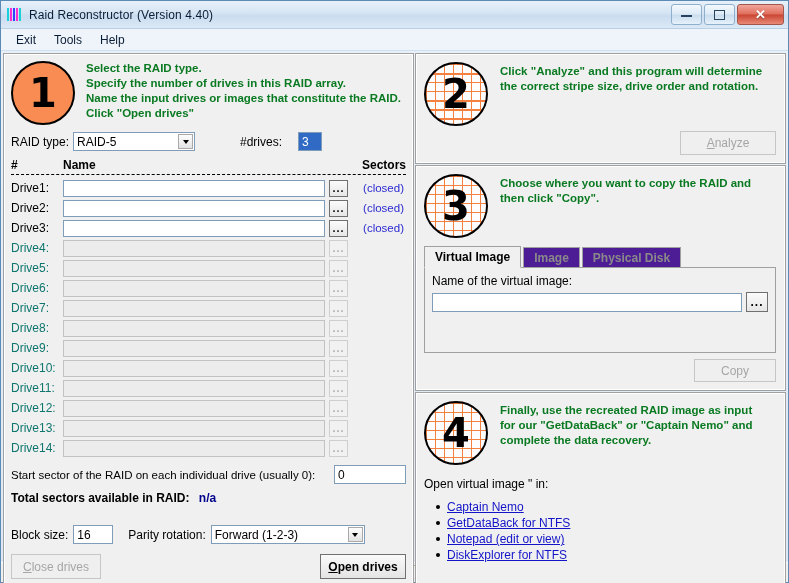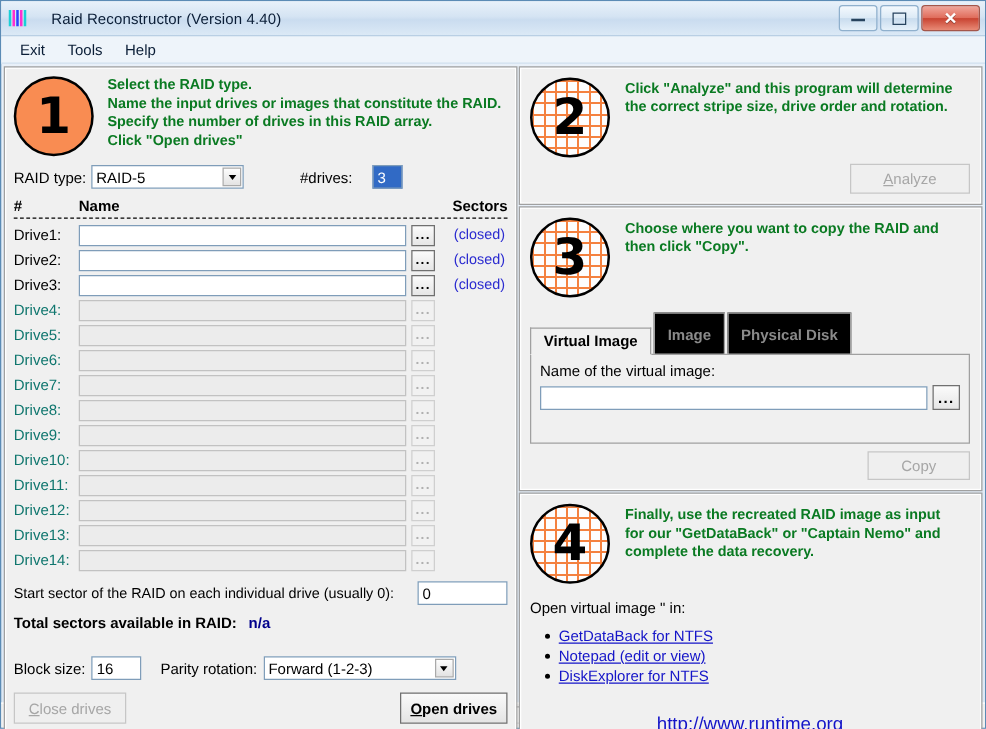--- a/index.html
+++ b/index.html
@@ -19,21 +19,21 @@
   }
   
   .titlebar{
     height:27px;flex:0 0 27px;position:relative;
     background:linear-gradient(to bottom,#e8f1fa 0%,#d5e4f3 45%,#cadcef 55%,#dbe9f6 100%);
     border-bottom:1px solid #b9cfe4;
     display:flex;align-items:center;
   }
   .app-icon{width:16px;height:14px;margin-left:6px;margin-right:6px;display:flex;gap:1px;align-items:flex-start;}
   .app-icon i{display:block;width:2px;height:13px;}
-  .title-text{font-size:12px;color:#0a1d36;letter-spacing:.1px;margin-left:12px;}
+  .title-text{font-size:12px;color:#0a1d36;letter-spacing:.1px;}
   .winbtns{position:absolute;right:4px;top:3px;display:flex;gap:2px;}
   .wb{width:29px;height:19px;border:1px solid #8fb0cd;border-radius:3px;
       background:linear-gradient(to bottom,#f4f9fd 0%,#dceaf6 48%,#c9dcee 52%,#e6f1fa 100%);
       display:flex;align-items:center;justify-content:center;cursor:default;}
   .wb.close{width:45px;border:1px solid #a4564a;
       background:linear-gradient(to bottom,#f0a79c 0%,#e06d5c 48%,#c94432 52%,#e88a76 100%);}
   .gl-min{width:11px;height:3px;border-bottom:2px solid #27435e;}
   .gl-max{width:9px;height:8px;border:1.5px solid #27435e;}
   .gl-close{color:#fff;font-size:13px;font-weight:bold;line-height:1;font-family:"Liberation Sans",sans-serif;text-shadow:0 1px 0 rgba(0,0,0,.35);}
   
@@ -132,25 +132,25 @@
     display:flex;align-items:center;justify-content:center;cursor:default;
   }
   .btn.dis{color:#a6a6a6;border:1px solid #c6c6c6;background:#efefef;}
   .btn.bold{font-weight:bold;}
   .btn u{text-decoration:underline;}
   
   .stepbox{padding:7px 8px 7px 7px;box-sizing:border-box;}
   .sb-top{display:flex;gap:12px;align-items:flex-start;}
   .rightbtnrow{display:flex;justify-content:flex-end;}
   
-  .tabs{display:flex;align-items:flex-end;height:22px;margin-top:24px;position:relative;}
+  .tabs{display:flex;align-items:flex-end;height:22px;margin-top:8px;position:relative;}
   .tab{
-    height:34px;box-sizing:border-box;padding:0 10px;
+    height:21px;box-sizing:border-box;padding:0 10px;
     display:flex;align-items:center;font-size:12px;color:#8a8a8a;
-    border:1px solid #a0a0a0;border-bottom:none;background:#000000;margin-right:2px;
+    border:1px solid #a0a0a0;border-bottom:none;background:#4c1d95;margin-right:2px;
     font-weight:bold;
   }
   .tab.active{background:#f0f0f0;color:#000;position:relative;z-index:3;height:22px;border-bottom:1px solid #f0f0f0;}
   .tabpane{
     border:1px solid #a0a0a0;background:#f0f0f0;box-sizing:border-box;
     padding:6px 7px;margin-top:-1px;position:relative;z-index:1;
   }
   .vi-label{font-size:12px;color:#000;margin-bottom:4px;}
   .vi-row{display:flex;align-items:center;gap:4px;}
   .vi-input{flex:1;height:19px;box-sizing:border-box;border:1px solid #7f9db9;background:#fff;}
@@ -215,22 +215,22 @@
 
   <div class="content">
 
     <div class="col-left">
       <div class="panel step1" style="flex:1;display:flex;flex-direction:column;">
 
         <div class="s1-top">
           <div class="circle solid">1</div>
           <div class="greentext">
             <div>Select the RAID type.</div>
+            <div>Specify the number of drives in this RAID array.</div>
             <div>Name the input drives or images that constitute the RAID.</div>
-            <div>Specify the number of drives in this RAID array.</div>
             <div>Click "Open drives"</div>
           </div>
         </div>
 
         <div class="s1-row">
           <span class="lbl" style="width:62px">RAID type:</span>
           <span class="combo-wrap">
             <span class="combo" style="width:122px;display:inline-flex;align-items:center">RAID-5</span>
             <span class="combo-arrow"></span>
           </span>
@@ -392,21 +392,21 @@
             <div>then click "Copy".</div>
           </div>
         </div>
 
         <div class="tabs">
           <div class="tab active">Virtual Image</div>
           <div class="tab">Image</div>
           <div class="tab">Physical Disk</div>
         </div>
 
-        <div class="tabpane" style="height:72px">
+        <div class="tabpane" style="height:86px">
           <div class="vi-label">Name of the virtual image:</div>
           <div class="vi-row">
             <span class="vi-input"></span>
             <span class="vi-dots">...</span>
           </div>
         </div>
 
         <div class="rightbtnrow" style="margin-top:6px">
           <span class="btn dis" style="width:82px;height:23px">Copy</span>
         </div>
@@ -418,20 +418,23 @@
           <div class="greentext" style="padding-top:2px">
             <div>Finally, use the recreated RAID image as input</div>
             <div>for our "GetDataBack" or "Captain Nemo" and</div>
             <div>complete the data recovery.</div>
           </div>
         </div>
 
         <div class="s4-open">Open virtual image " in:</div>
 
         <ul class="s4-list" id="s4-links">
+            <li>
+              <a class="lnk">Captain Nemo</a>
+            </li>
             <li>
               <a class="lnk">GetDataBack for NTFS</a>
             </li>
             <li>
               <a class="lnk">Notepad (edit or view)</a>
             </li>
             <li>
               <a class="lnk">DiskExplorer for NTFS</a>
             </li>
           </ul>

